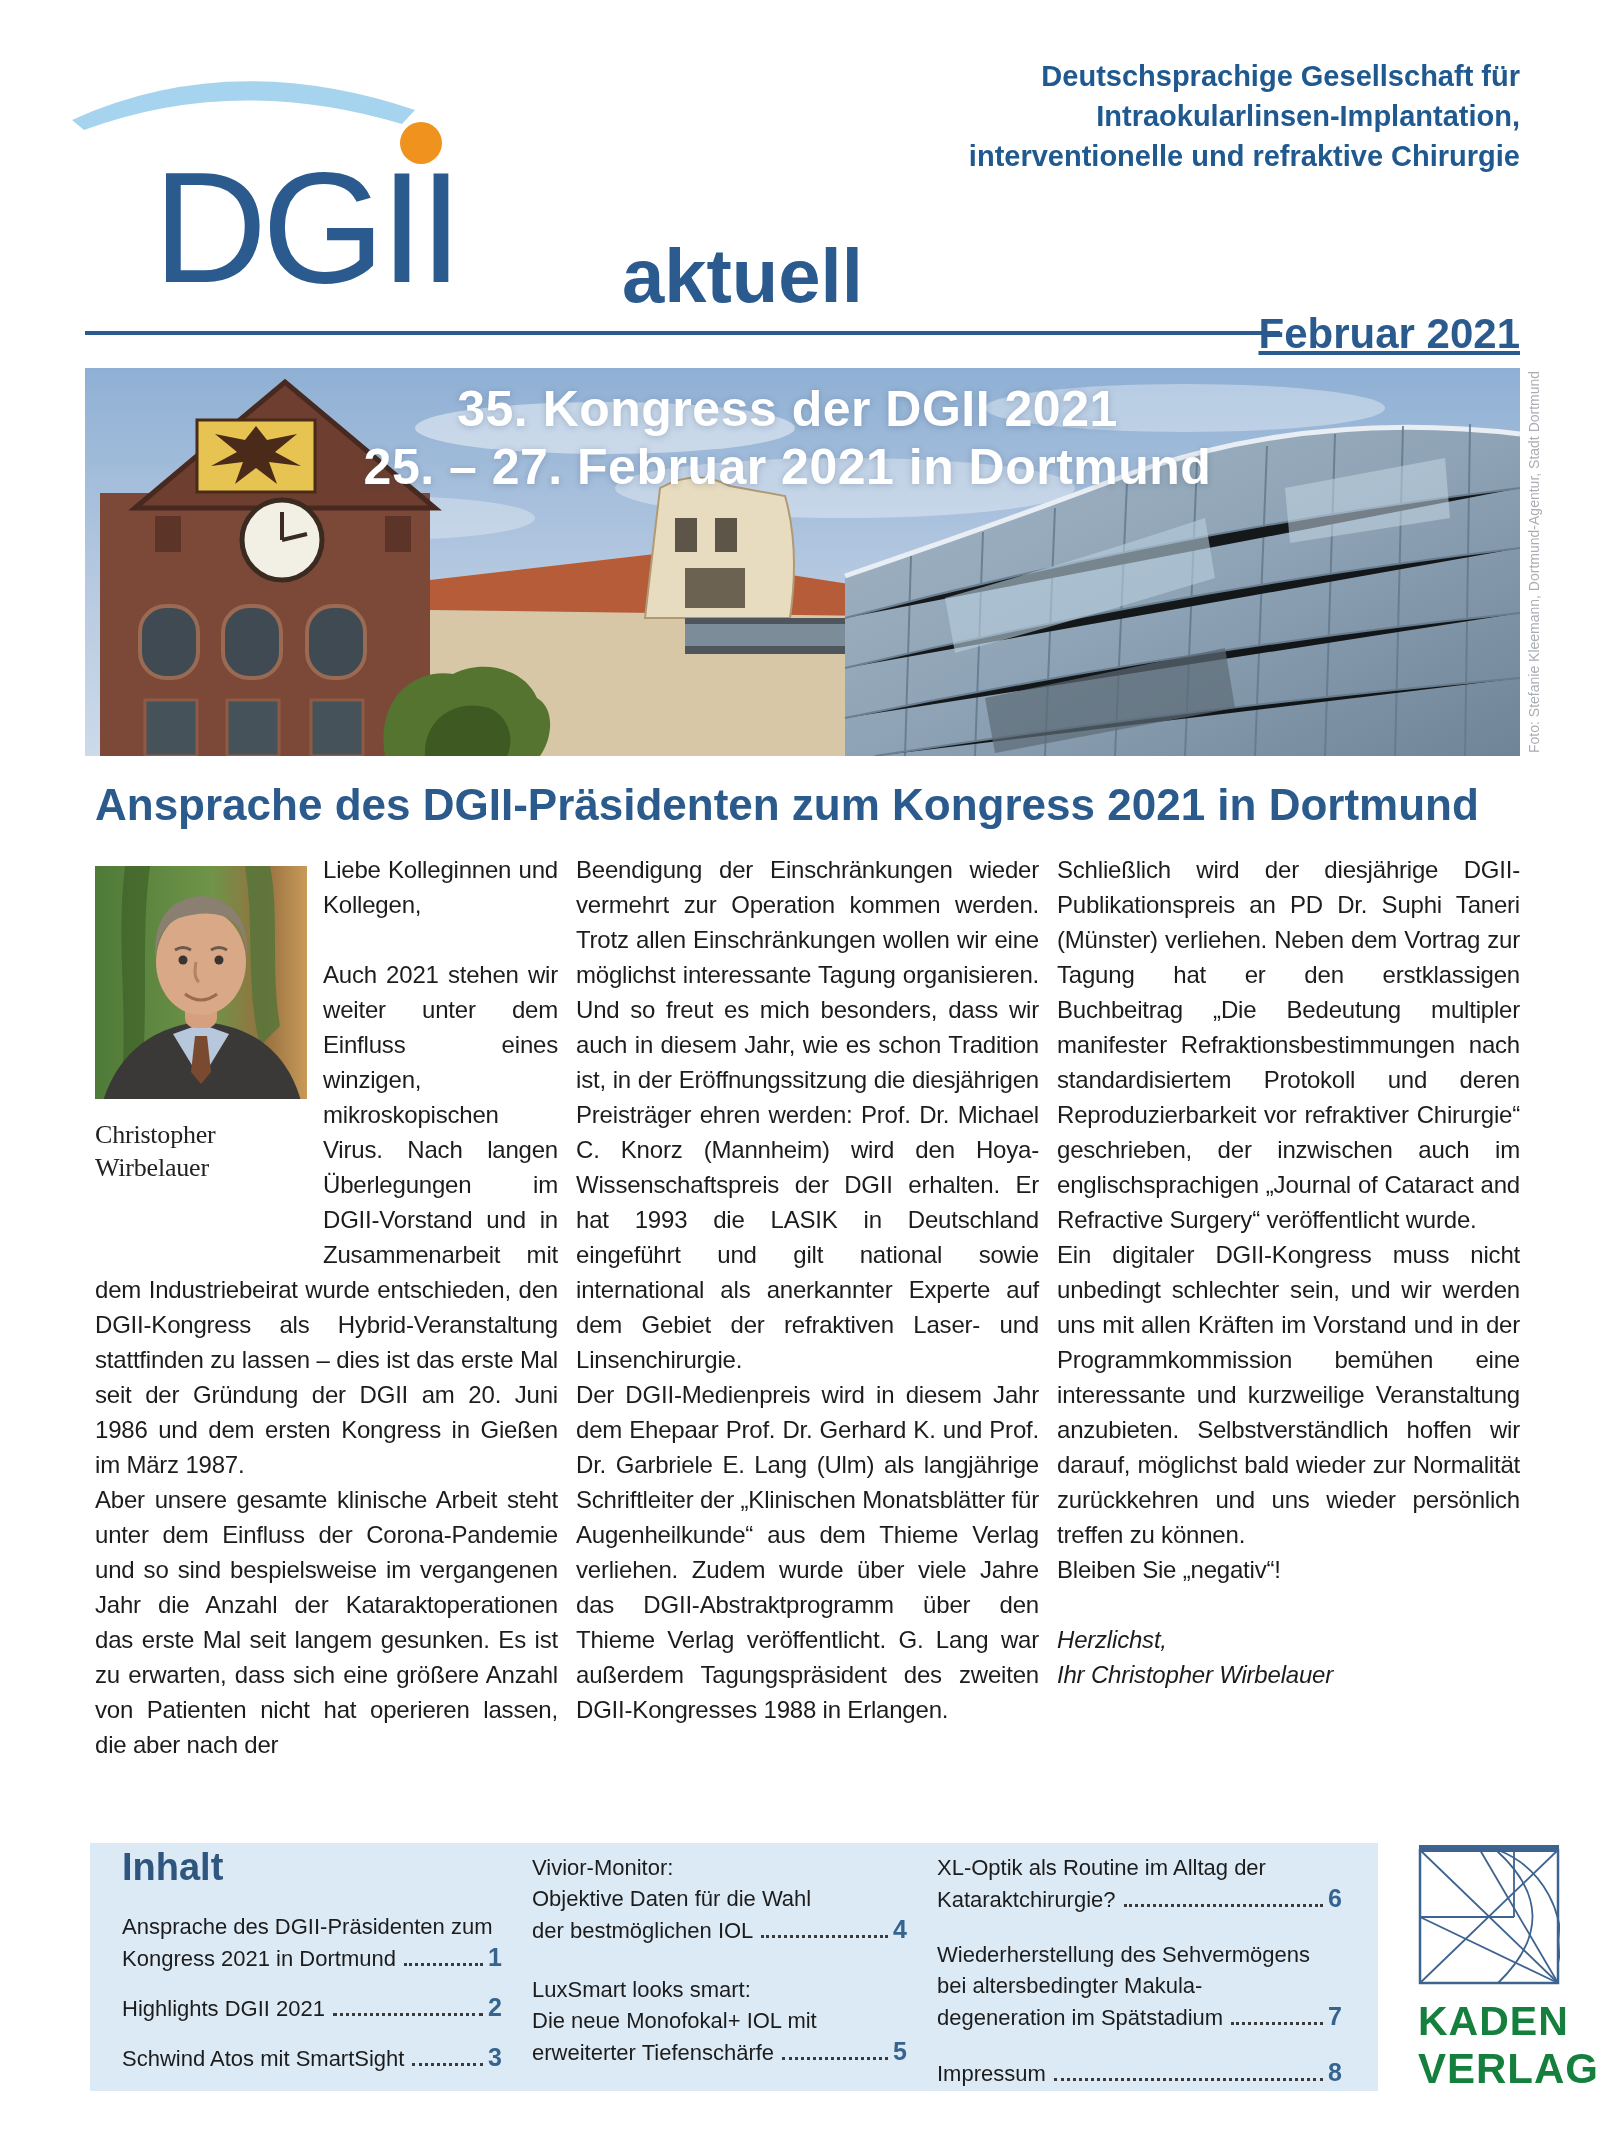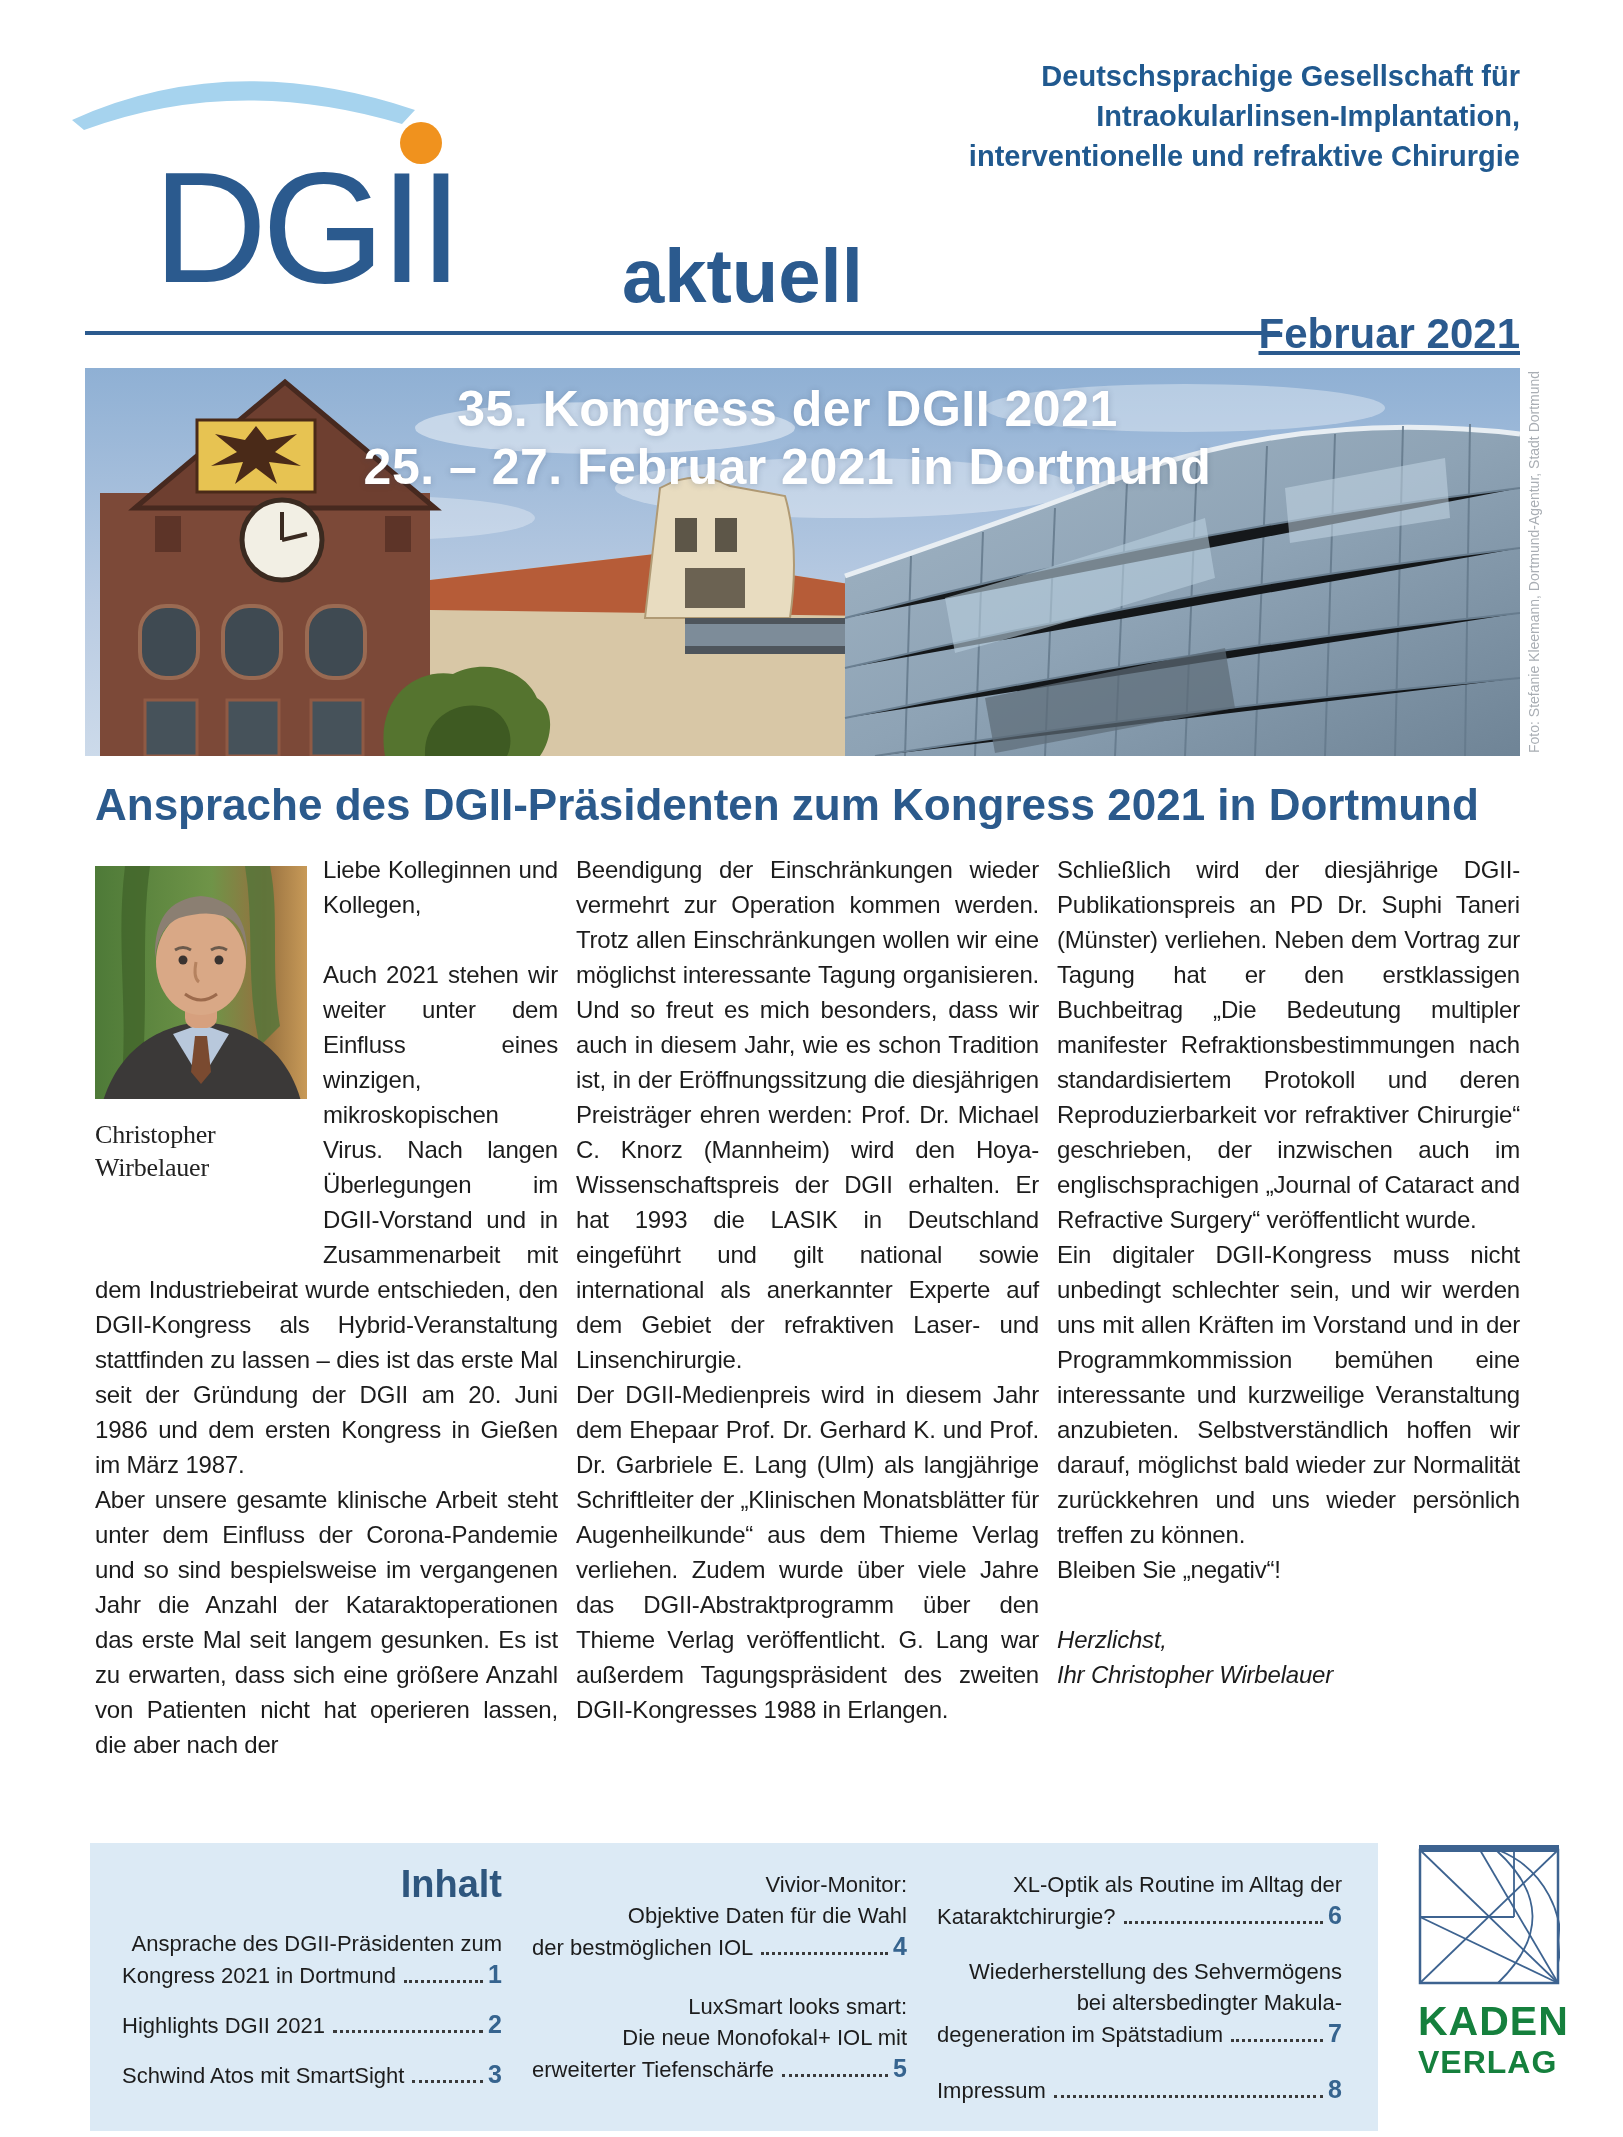--- a/index.html
+++ b/index.html
@@ -35,38 +35,38 @@
   .cols{position:absolute;left:95px;top:852px;width:1425px;display:flex;gap:18px;}
   .col{flex:1;font-size:24px;line-height:35px;text-align:justify;letter-spacing:-0.2px;}
   .col p{margin:0;}
   .col p.gap{margin-top:35px;}
   .portrait{float:left;width:212px;margin:14px 16px 80px 0;}
   .portrait .cap{font-family:"Liberation Serif",serif;font-size:26px;line-height:33px;
                  margin-top:10px;color:#222;}
   .closing{font-style:italic;margin-top:35px !important;}
 
   
-  .toc{position:absolute;left:90px;top:1843px;width:1288px;height:288px;background:#dceaf5;
-       box-sizing:border-box;padding:26px 32px;display:flex;gap:30px;text-align:right;}
+  .toc{position:absolute;left:90px;top:1843px;width:1288px;height:248px;background:#dceaf5;
+       box-sizing:border-box;padding:9px 32px;display:flex;gap:30px;}
   .toc-col{font-size:22px;line-height:31px;}
   .toc-col.c1{width:380px;}
   .toc-col.c2{width:375px;}
   .toc-col.c3{width:405px;}
   .toc-head{font-size:38px;font-weight:700;color:#2e567e;margin-bottom:28px;}
   .toc-entry{margin-bottom:18px;}
   .toc-line{display:flex;align-items:baseline;}
   .toc-line .leader{flex:1;border-bottom:3px dotted #3a3a3a;margin:0 5px 5px 8px;}
   .toc-line .pg{font-weight:700;color:#36648f;font-size:25px;}
 
   
   .kaden{position:absolute;left:1418px;top:1845px;width:142px;}
   .kaden .name{font-weight:700;color:#15803d;line-height:1.12;margin-top:10px;
                letter-spacing:1px;}
   .kaden .n1{font-size:41px;}
-  .kaden .n2{font-size:32px;}
+  .kaden .n2{font-size:42px;}
 </style>
 </head>
 <body>
 
 <div id="page">
 
   <svg class="arc" width="350" height="70" viewBox="0 0 350 70">
     <path d="M2,58 Q160,-14 345,48 L332,62 Q165,12 14,68 Z" fill="#a6d3ee"></path>
   </svg>
   <div class="logo-word">DGII</div>

